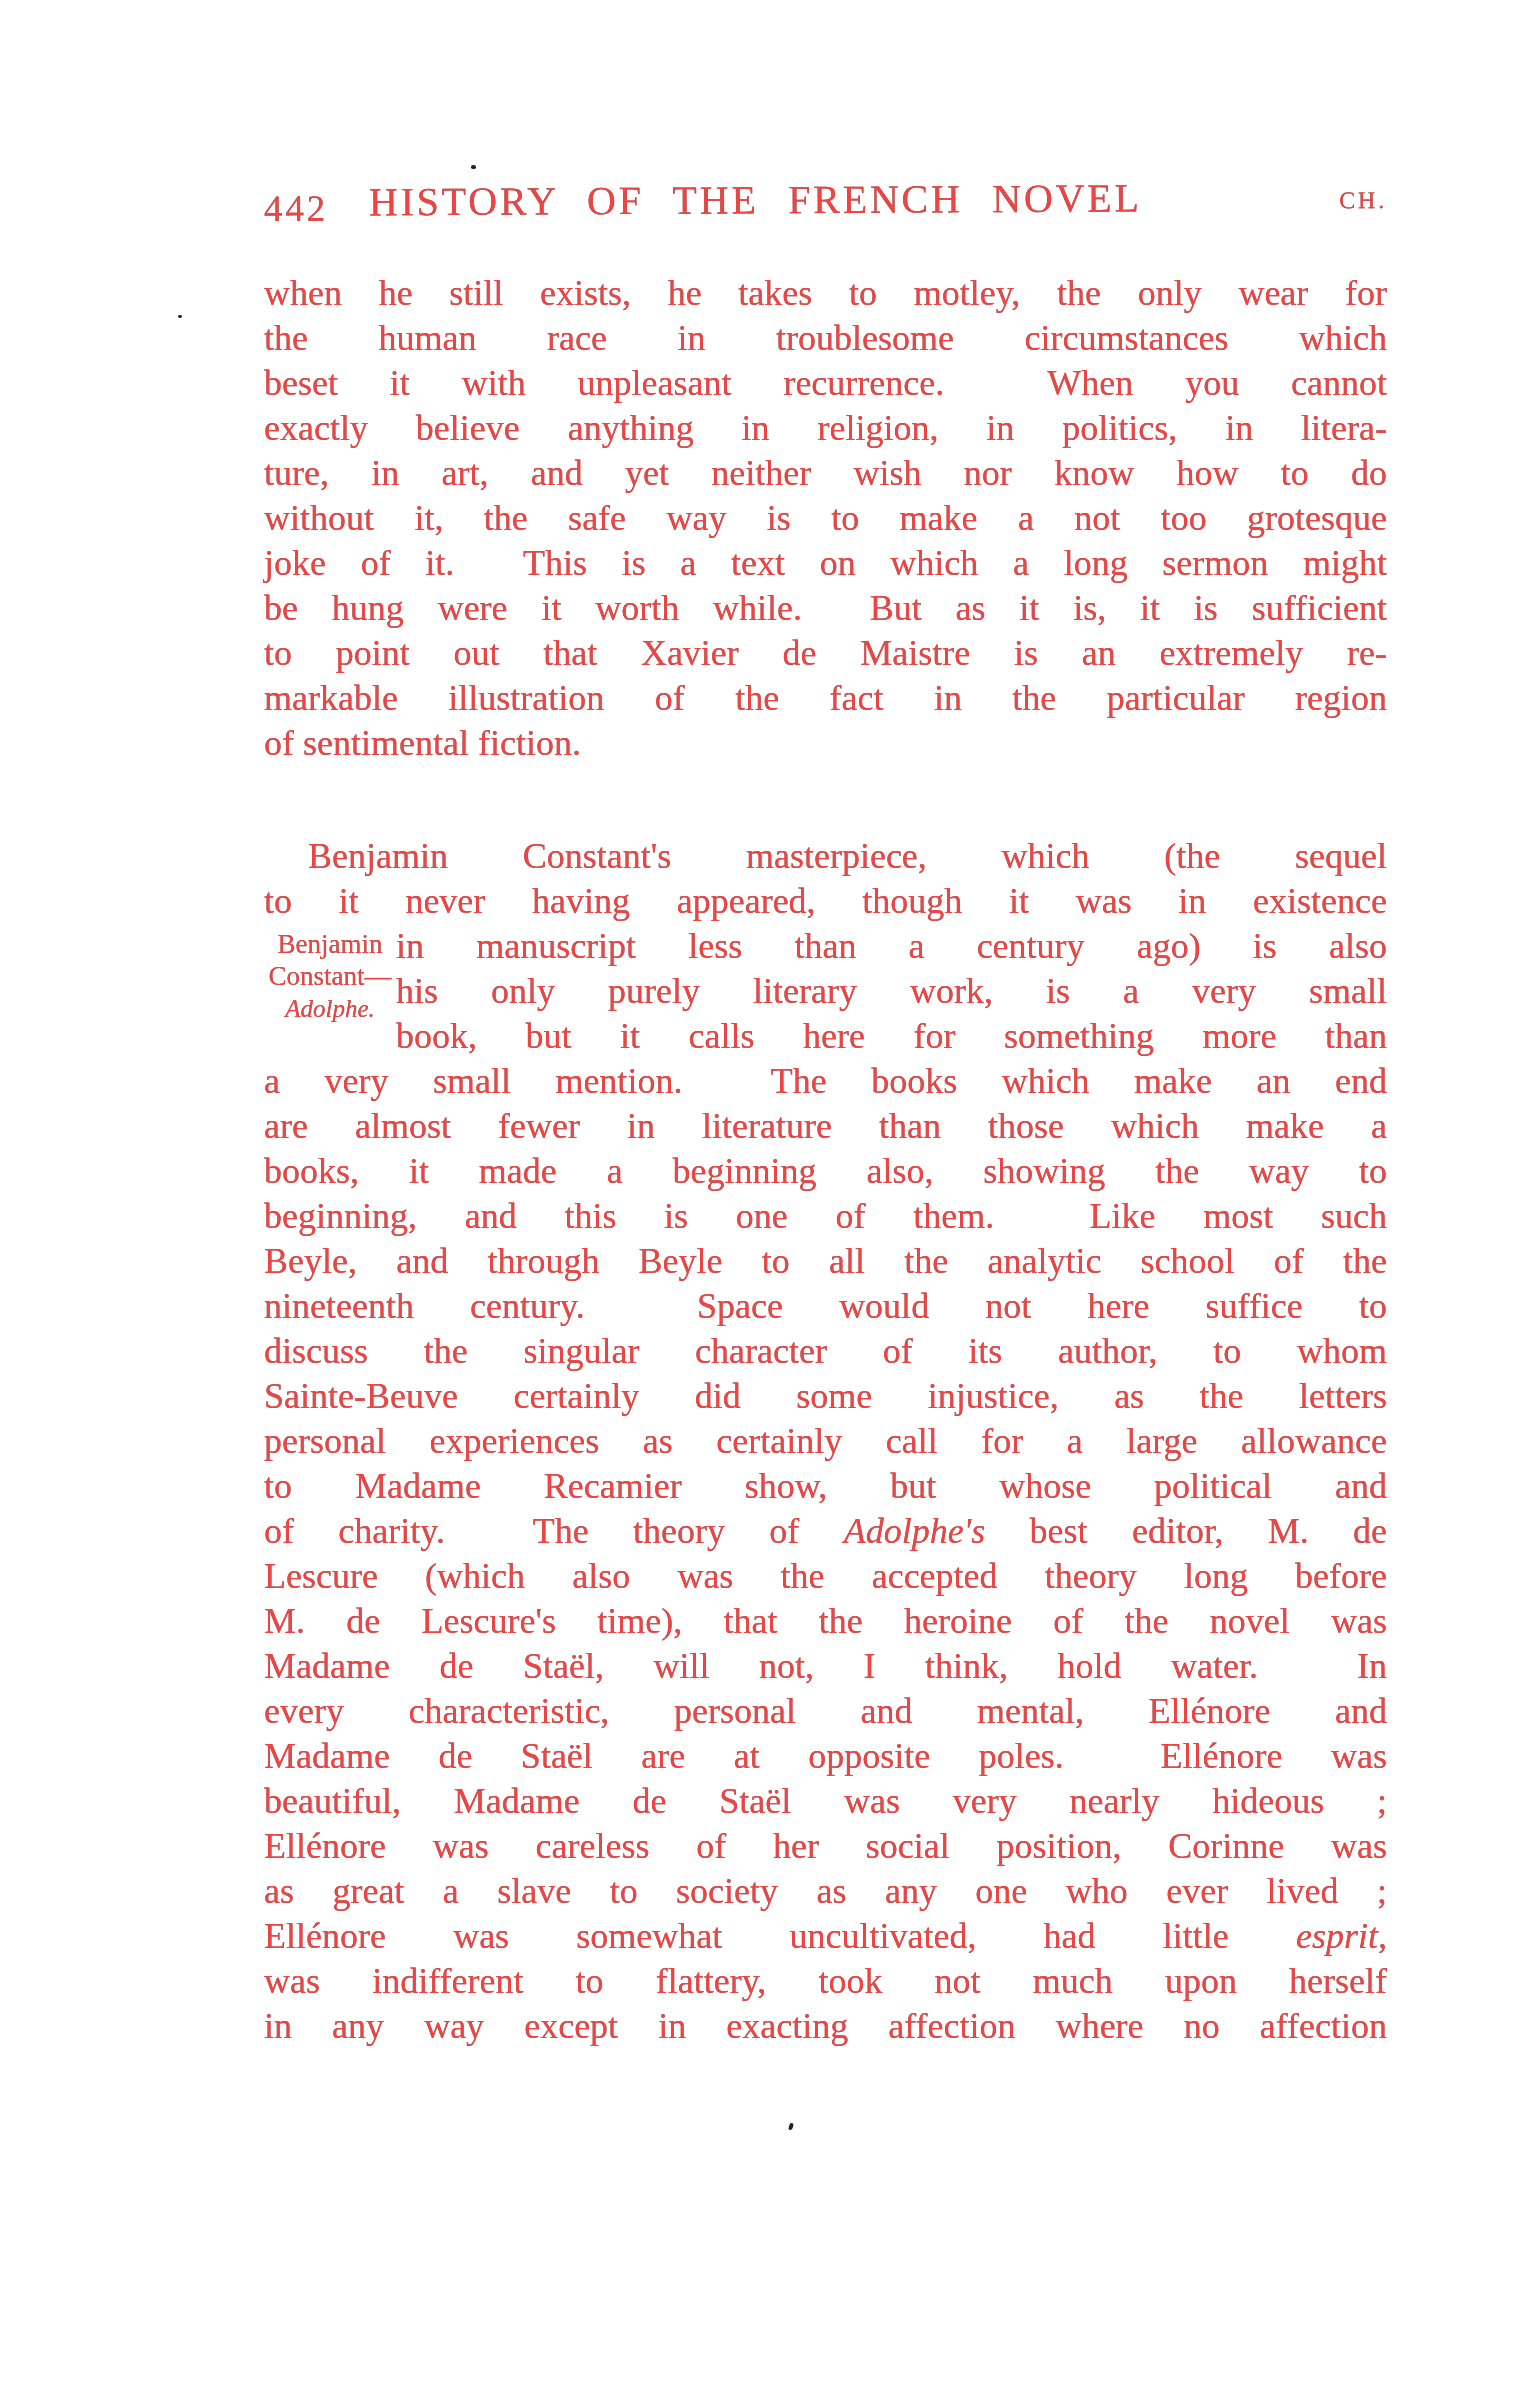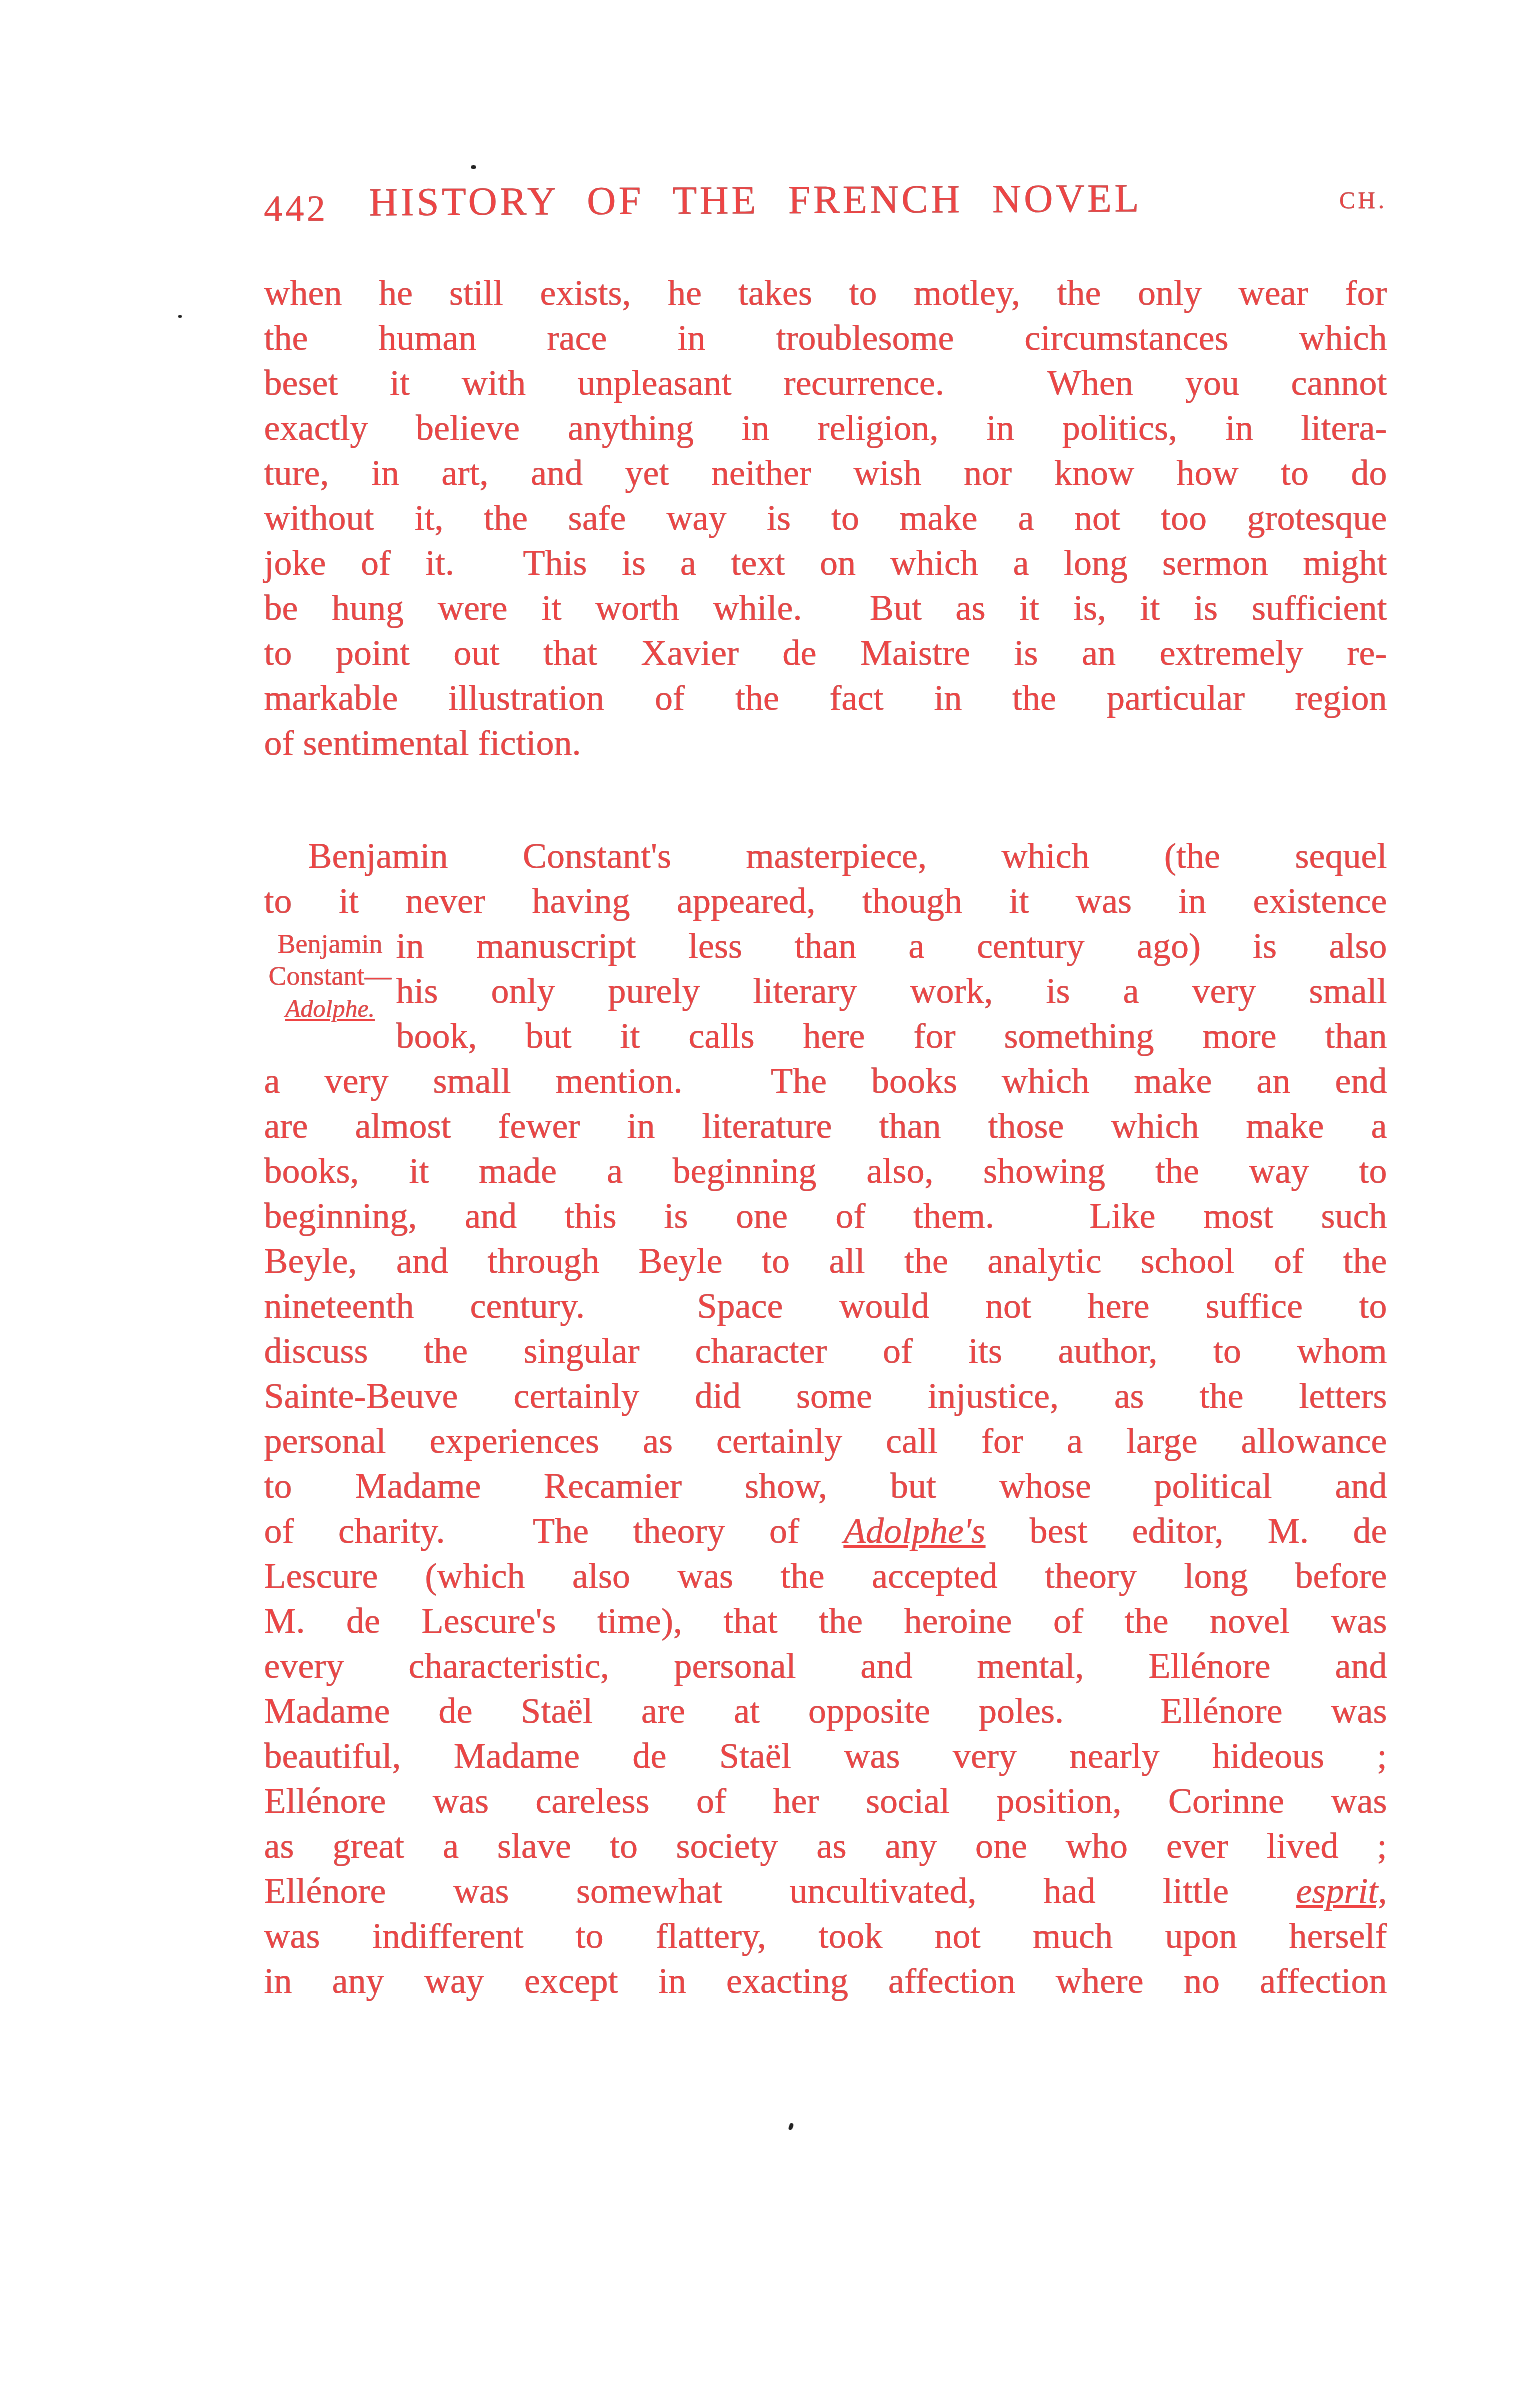--- a/index.html
+++ b/index.html
@@ -35,21 +35,21 @@
   .line{
     text-align:justify;
     text-align-last:justify;
     white-space:pre-wrap;
     height:45px;
     overflow:visible;
   }
   #para1 .line:last-child{text-align-last:left;}
   #para2 .line:nth-child(1){text-indent:44px;}
   #para2 .line:nth-child(n+3):nth-child(-n+5){padding-left:132px;}
-  .it{font-style:italic;text-decoration:underline;}
+  .it{font-style:italic;}
   
   .sidenote{
     position:absolute;left:0;top:752px;width:132px;
     font-size:27px;line-height:32px;text-align:center;
     text-shadow:0 0 0.4px rgba(0,0,0,0.6);
   }
   .sidenote .line{
     text-align:left;text-align-last:center;height:32px;white-space:nowrap;
   }
   .sidenote .it{font-size:25px;}
@@ -101,20 +101,21 @@
         <div class="line">beginning, and this is one of them.  Like most such</div>
         <div class="line">Beyle, and through Beyle to all the analytic school of the</div>
         <div class="line">nineteenth century.  Space would not here suffice to</div>
         <div class="line">discuss the singular character of its author, to whom</div>
         <div class="line">Sainte-Beuve certainly did some injustice, as the letters</div>
         <div class="line">personal experiences as certainly call for a large allowance</div>
         <div class="line">to Madame Recamier show, but whose political and</div>
         <div class="line">of charity.  The theory of <span class="it">Adolphe's</span> best editor, M. de</div>
         <div class="line">Lescure (which also was the accepted theory long before</div>
         <div class="line">M. de Lescure's time), that the heroine of the novel was</div>
+        <div class="line">Madame de Staël, will not, I think, hold water.  In</div>
         <div class="line">every characteristic, personal and mental, Ellénore and</div>
         <div class="line">Madame de Staël are at opposite poles.  Ellénore was</div>
         <div class="line">beautiful, Madame de Staël was very nearly hideous ;</div>
         <div class="line">Ellénore was careless of her social position, Corinne was</div>
         <div class="line">as great a slave to society as any one who ever lived ;</div>
         <div class="line">Ellénore was somewhat uncultivated, had little <span class="it">esprit,</span></div>
         <div class="line">was indifferent to flattery, took not much upon herself</div>
         <div class="line">in any way except in exacting affection where no affection</div>
       </section>
 

